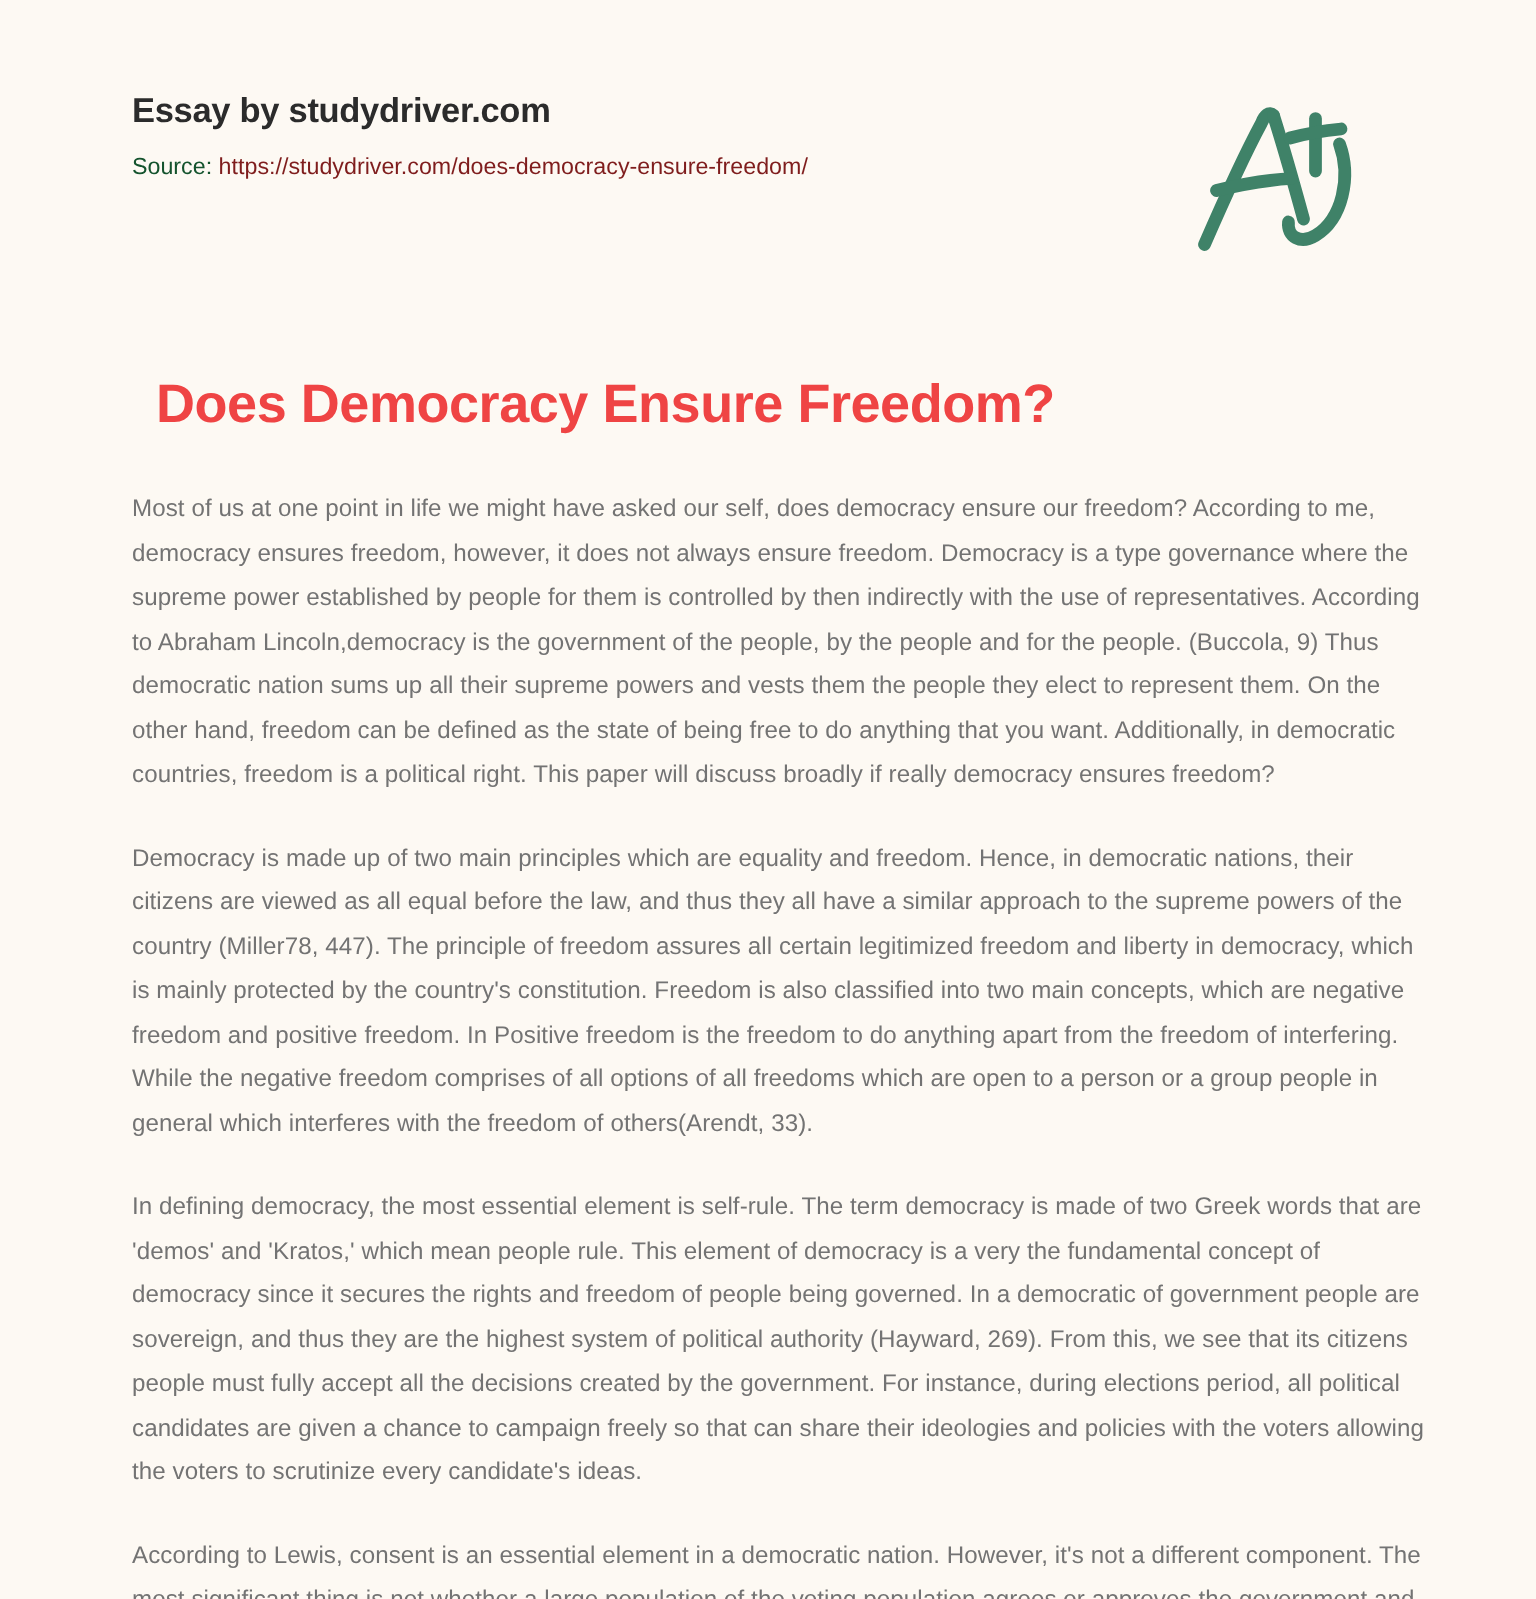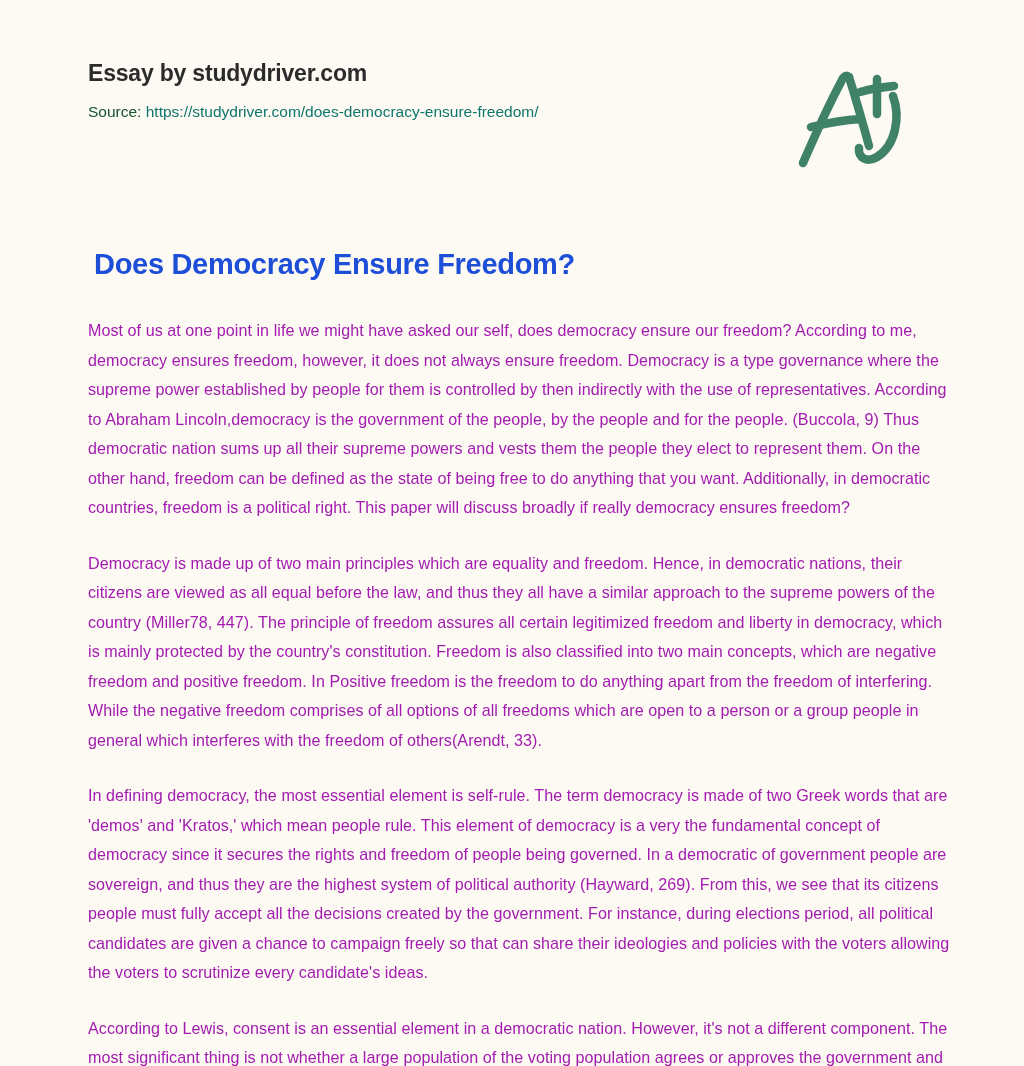--- a/index.html
+++ b/index.html
@@ -47,21 +47,21 @@
     margin-top: 14px;
     font-size: 15.5px;
     line-height: 1.3;
     color: #8d8d8d;
     white-space: nowrap;
   }
   .source-label {
     color: #14532d;
   }
   .source-url {
-    color: #0f766e;
+    color: #7f1d1d;
     text-decoration: none;
   }
 
   
   .logo {
     position: absolute;
     top: 62px;
     right: 78px;
     width: 120px;
     height: 115px;
@@ -74,32 +74,32 @@
   }
 
   
   .article {
     position: absolute;
     top: 246px;
     left: 88px;
     width: 862px;
   }
   .doc-title {
-    font-size: 29px;
+    font-size: 36px;
     font-weight: bold;
-    color: #1d4ed8;
+    color: #ef4444;
     letter-spacing: -0.3px;
     line-height: 1.25;
-    margin: 0 0 34px 6px;
+    margin: 0 0 34px 16px;
   }
   .body-copy p {
     margin: 0 0 26px 0;
     font-size: 16.1px;
     line-height: 29.5px;
-    color: #a21caf;
+    color: #737373;
     text-align: left;
     letter-spacing: 0.05px;
   }
   .body-copy p:last-child {
     margin-bottom: 0;
   }
 </style>
 </head>
 <body>
 

